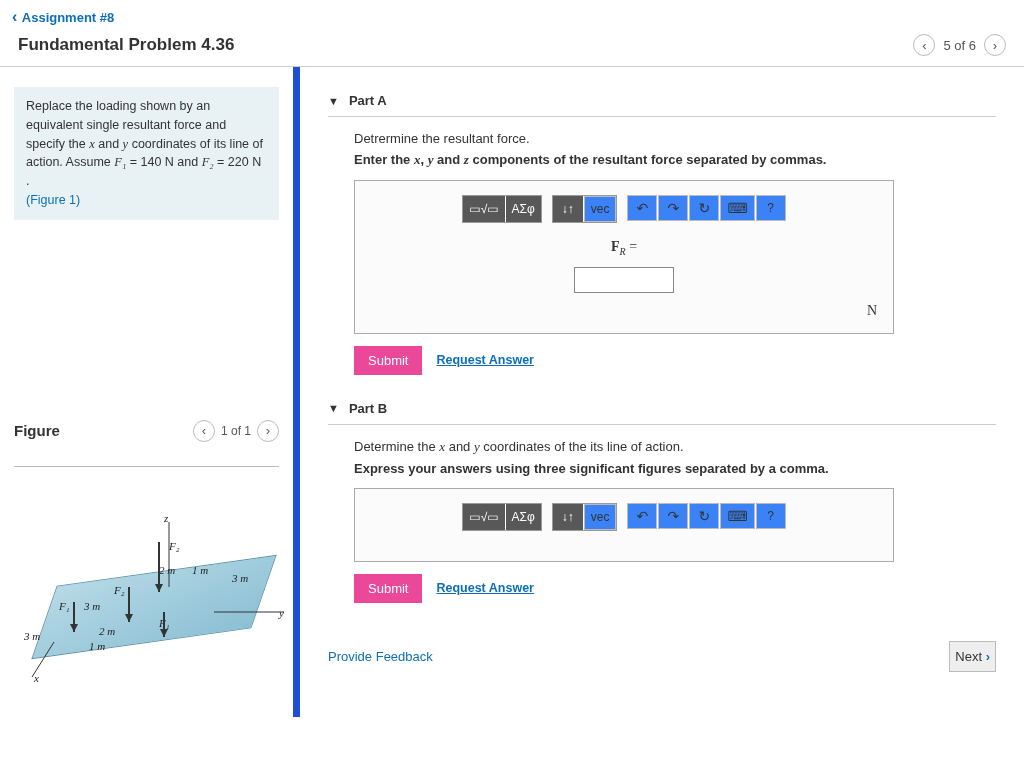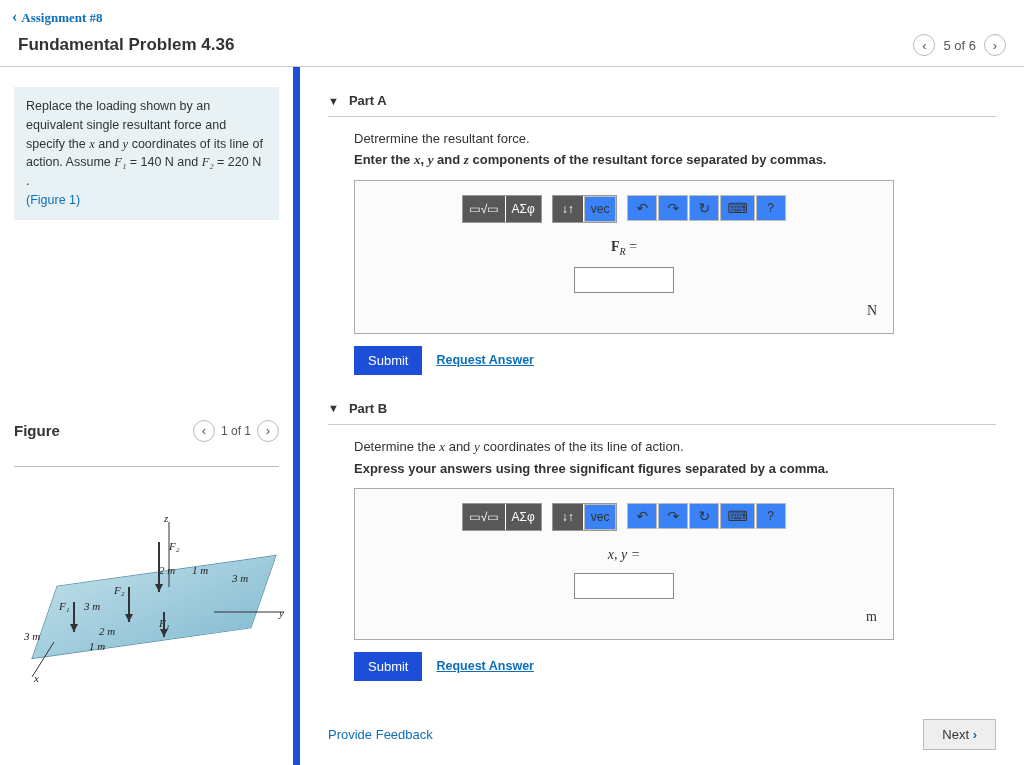--- a/index.html
+++ b/index.html
@@ -1,17 +1,17 @@
 <!DOCTYPE html>
 <html><head>
 <meta charset="utf-8">
 <style>
   * { box-sizing: border-box; margin: 0; padding: 0; }
   body { font-family: Arial, Helvetica, sans-serif; font-size: 13px; color: #333; background: #fff; width: 1024px; }
-  .header-link { color: #0d6fb8; font-weight: bold; padding: 8px 12px 4px; font-size: 13px; font-family: Liberation Serif, serif; }
+  .header-link { color: #0d6fb8; font-weight: bold; padding: 8px 12px 4px; font-size: 13px; }
   .header-link::before { content: "‹ "; font-size: 16px; font-weight: bold; }
   .title-row { display: flex; justify-content: space-between; align-items: center; padding: 4px 18px 10px; border-bottom: 1px solid #ccc; }
   .title-row h1 { font-size: 17px; font-weight: bold; color: #333; }
   .pager { display: flex; align-items: center; gap: 8px; color: #555; font-size: 13px; }
   .nav-circ { width: 22px; height: 22px; border: 1px solid #bbb; border-radius: 50%; display: flex; align-items: center; justify-content: center; color: #555; background: #fff; cursor: pointer; font-size: 13px; }
   .main { display: flex; }
   .left { width: 300px; padding: 20px 14px; border-right: 7px solid #1d4ed8; }
   .right { flex: 1; padding: 20px 18px; }
   .problem-box { background: #e8f2f5; padding: 10px 12px; font-size: 12.5px; color: #333; line-height: 1.5; }
   .problem-box .fig-link { color: #0d6fb8; }
@@ -33,25 +33,25 @@
   .toolbar { display: flex; gap: 1px; margin-bottom: 16px; justify-content: center; }
   .tb-grp { display:flex; gap:1px; background:#fff; border:1px solid #999;}
   .tb { height: 26px; min-width: 30px; background: #585858; color: #fff; border: none; display: flex; align-items: center; justify-content: center; font-size: 12px; padding: 0 6px; cursor: pointer; }
   .tb.light { background: #3b82f6; color: #333; border:1px solid #bbb; }
   .tb.icon { font-size: 14px; }
   .answer-row { display: flex; align-items: center; gap: 10px; flex-direction: column; }
   .answer-label { font-family: 'Times New Roman', serif; font-size: 14px; }
   .answer-input { width: 100px; height: 26px; border: 1px solid #888; padding: 2px 4px; }
   .unit { font-family: 'Times New Roman', serif; font-size: 14px; margin-left: auto; }
   .submit-row { margin-top: 12px; display: flex; align-items: center; gap: 14px; }
-  .submit-btn { background: #1d4ed8; color: #fff; border: none; padding: 7px 14px; font-size: 13px; cursor: pointer; }
+  .submit-btn { background: #ec4899; color: #fff; border: none; padding: 7px 14px; font-size: 13px; cursor: pointer; }
   .req-link { color: #0d6fb8; font-weight: bold; font-size: 12.5px; text-decoration: underline; cursor: pointer; }
   .footer-row { display: flex; justify-content: space-between; align-items: center; margin-top: 18px; padding: 0 10px;}
   .feedback { color: #0d6fb8; font-size: 13px; cursor: pointer; }
-  .next-btn { background: #eee; border: 1px solid #bbb; padding: 7px 18px; font-size: 13px; cursor: pointer; color: #333; }
+  .next-btn { background: #eee; border: 1px solid #bbb; padding: 7px 5px; font-size: 13px; cursor: pointer; color: #333; }
   .next-btn::after { content: " ›"; font-weight: bold; color: #0d6fb8; }
   .sup { vertical-align: sub; font-size: 10px;}
   .tb-spacer{width:8px;}
 </style>
 </head>
 <body>
 
 <div class="header-link">Assignment #8</div>
 
 <div class="title-row">
@@ -179,25 +179,20 @@
               <button class="tb">↓↑</button>
               <button class="tb light">vec</button>
             </div>
             <div class="tb-spacer"></div>
             <button class="tb light icon">↶</button>
             <button class="tb light icon">↷</button>
             <button class="tb light icon">↻</button>
             <button class="tb light icon">⌨</button>
             <button class="tb light">?</button>
           </div>
-          <div class="answer-row">
-            <span class="answer-label italic">x, y = </span>
-            <input class="answer-input" value="" style="">
-            <span class="unit">m</span>
-          </div>
         </div>
         <div class="submit-row">
           <button class="submit-btn">Submit</button>
           <span class="req-link">Request Answer</span>
         </div>
       </div>
     </div>
 
     <div class="footer-row">
       <span class="feedback">Provide Feedback</span>

